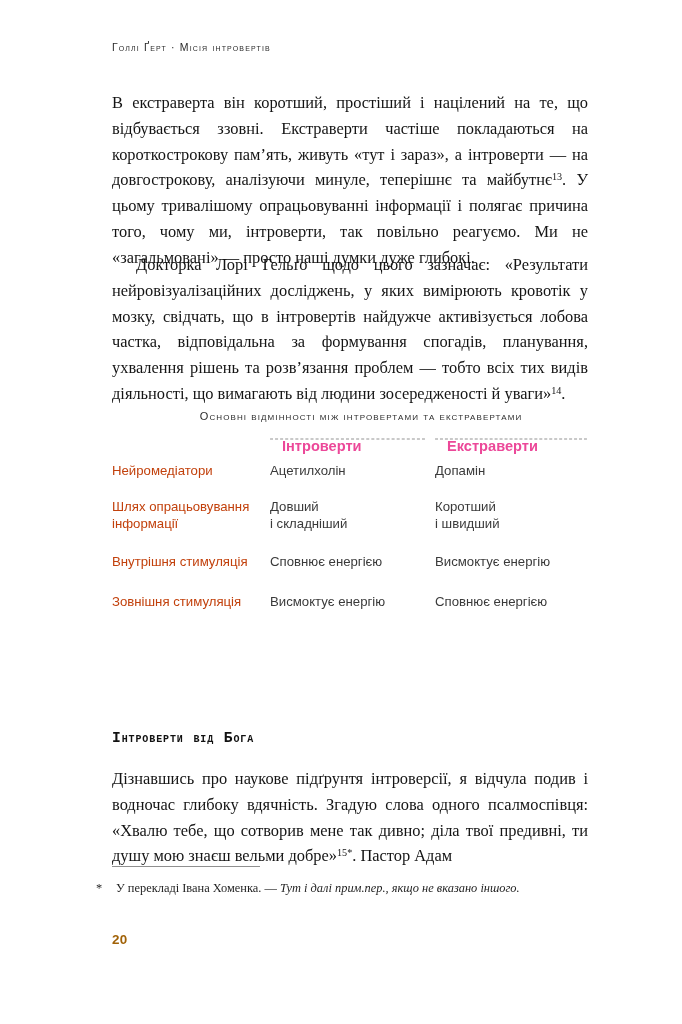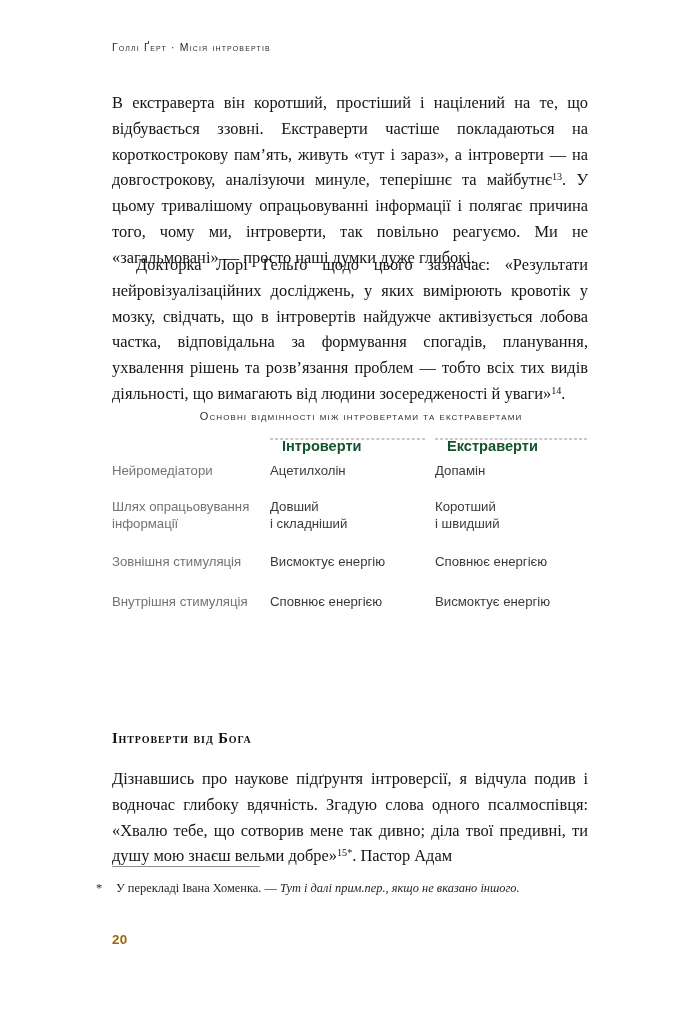--- a/index.html
+++ b/index.html
@@ -116,53 +116,53 @@
     font-family: "Liberation Sans", "DejaVu Sans", sans-serif;
     text-align: left;
     vertical-align: middle;
     padding: 0;
     border: none;
   }
 
   .head-row th {
     font-size: 14.6px;
     font-weight: bold;
-    color: #14532d;
+    color: #ec4899;
     padding-bottom: 10px;
     padding-left: 0;
   }
   .head-row th.h-intro { padding-left: 12px; }
   .head-row th.h-extra { padding-left: 12px; }
 
   tbody tr td {
     font-size: 13.2px;
     color: #3a3a3a;
     border-top: 1px solid #8d8d8d;
     line-height: 17.5px;
   }
   tbody tr:first-child td {
     border-top: none;
   }
   td.label {
-    color: #737373;
+    color: #c2410c;
     padding: 10px 8px 10px 8px;
   }
   td.val {
     padding: 10px 8px 10px 12px;
   }
   tbody tr.tall td { height: 54px; }
   tbody tr.short td { height: 34px; }
   tbody tr.mid  td { height: 40px; }
 
   
   .section-heading {
     position: absolute;
     left: 112px;
     top: 730px;
-    font-family: Liberation Serif, serif;
+    font-family: Liberation Mono, monospace;
     font-size: 14.6px;
     font-weight: bold;
     letter-spacing: 0.9px;
     color: #111;
     font-variant: small-caps;
     white-space: nowrap;
   }
 
   
   .footnote-rule {
@@ -246,29 +246,29 @@
             <td class="label">Нейромедіатори</td>
             <td class="val">Ацетилхолін</td>
             <td class="val">Допамін</td>
           </tr>
           <tr class="tall">
             <td class="label">Шлях опрацьовування інформації</td>
             <td class="val">Довший<br>і складніший</td>
             <td class="val">Коротший<br>і швидший</td>
           </tr>
           <tr class="mid">
+            <td class="label">Внутрішня стимуляція</td>
+            <td class="val">Сповнює енергією</td>
+            <td class="val">Висмоктує енергію</td>
+          </tr>
+          <tr class="mid">
             <td class="label">Зовнішня стимуляція</td>
             <td class="val">Висмоктує енергію</td>
             <td class="val">Сповнює енергією</td>
           </tr>
-          <tr class="mid">
-            <td class="label">Внутрішня стимуляція</td>
-            <td class="val">Сповнює енергією</td>
-            <td class="val">Висмоктує енергію</td>
-          </tr>
         </tbody>
       </table>
     </div>
   </div>
 
   <div class="section-heading">Інтроверти від Бога</div>
 
   <div class="body-block" id="para-3">
     <p><span>Дізнавшись про наукове підґрунтя інтроверсії, я відчула подив і водночас глибоку вдячність. Згадую слова одного псалмоспівця: «Хвалю тебе, що сотворив мене так дивно; діла твої предивні, ти душу мою знаєш вельми добре»</span><sup>15</sup><sup>*</sup><span>. Пастор Адам</span></p>
   </div>

